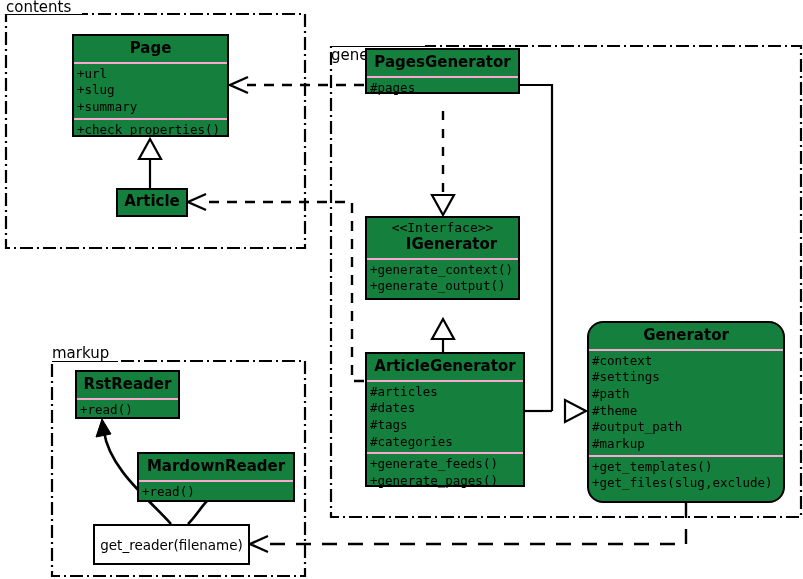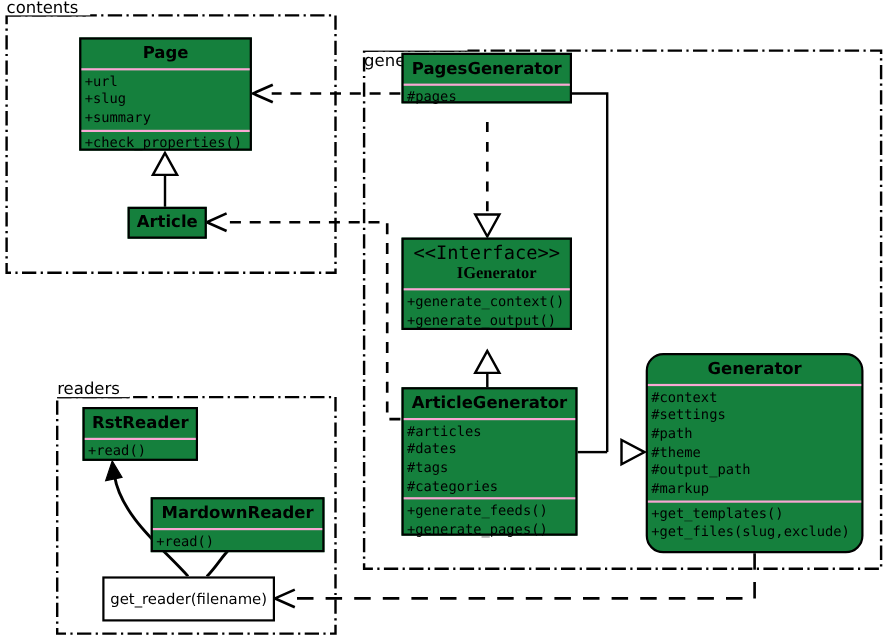--- a/index.html
+++ b/index.html
@@ -45,21 +45,21 @@
     font-size: 15px;
     font-weight: bold;
     text-align: center;
     color: #000000;
     padding: 4px 6px 5px 6px;
     line-height: 1.12;
     white-space: nowrap;
   }
   .uml-stereo {
     font-family: "DejaVu Sans Mono", monospace;
-    font-size: 17px;
+    font-size: 13px;
     font-weight: normal;
     text-align: center;
     color: #000000;
     line-height: 1.15;
     padding-top: 3px;
   }
   .uml-sep {
     border-top: 2px solid #f9a8d4;
   }
   .uml-compartment {
@@ -158,21 +158,21 @@
 
   </svg>
 
   <div class="label-mask" style="left:4px;  top:0px;  width:78px; height:14px;"></div>
   <div class="pkg-label" style="left:6px;   top:0px;">contents</div>
 
   <div class="label-mask" style="left:329px; top:31px; width:96px; height:15px;"></div>
   <div class="pkg-label" style="left:331px; top:48px;text-align:center;">generators</div>
 
   <div class="label-mask" style="left:50px; top:346px; width:68px; height:15px;"></div>
-  <div class="pkg-label" style="left:52px;  top:346px;">readers</div>
+  <div class="pkg-label" style="left:52px;  top:346px;">markup</div>
 
   <div class="uml-class" style="left:72px; top:34px; width:157px; height:103px;">
     <div class="uml-name">Page</div>
     <div class="uml-compartment uml-sep">
       <div>+url</div>
       <div>+slug</div>
       <div>+summary</div>
     </div>
     <div class="uml-compartment uml-sep">
       <div>+check_properties()</div>
@@ -186,21 +186,21 @@
   <div class="uml-class" style="left:365px; top:48px; width:155px; height:46px;justify-content:space-between;">
     <div class="uml-name">PagesGenerator</div>
     <div class="uml-compartment uml-sep">
       <div>#pages</div>
     </div>
   </div>
 
   <div class="uml-class" style="left:365px; top:216px; width:155px; height:84px;">
     <div>
       <div class="uml-stereo">&lt;&lt;Interface&gt;&gt;</div>
-      <div class="uml-name" style="padding:0 6px 5px 24px;font-family:Liberation Serif, serif;">IGenerator</div>
+      <div class="uml-name" style="padding:0 6px 5px 24px;">IGenerator</div>
     </div>
     <div class="uml-compartment uml-sep">
       <div>+generate_context()</div>
       <div>+generate_output()</div>
     </div>
   </div>
 
   <div class="uml-class" style="left:365px; top:352px; width:160px; height:135px;">
     <div class="uml-name">ArticleGenerator</div>
     <div class="uml-compartment uml-sep">

